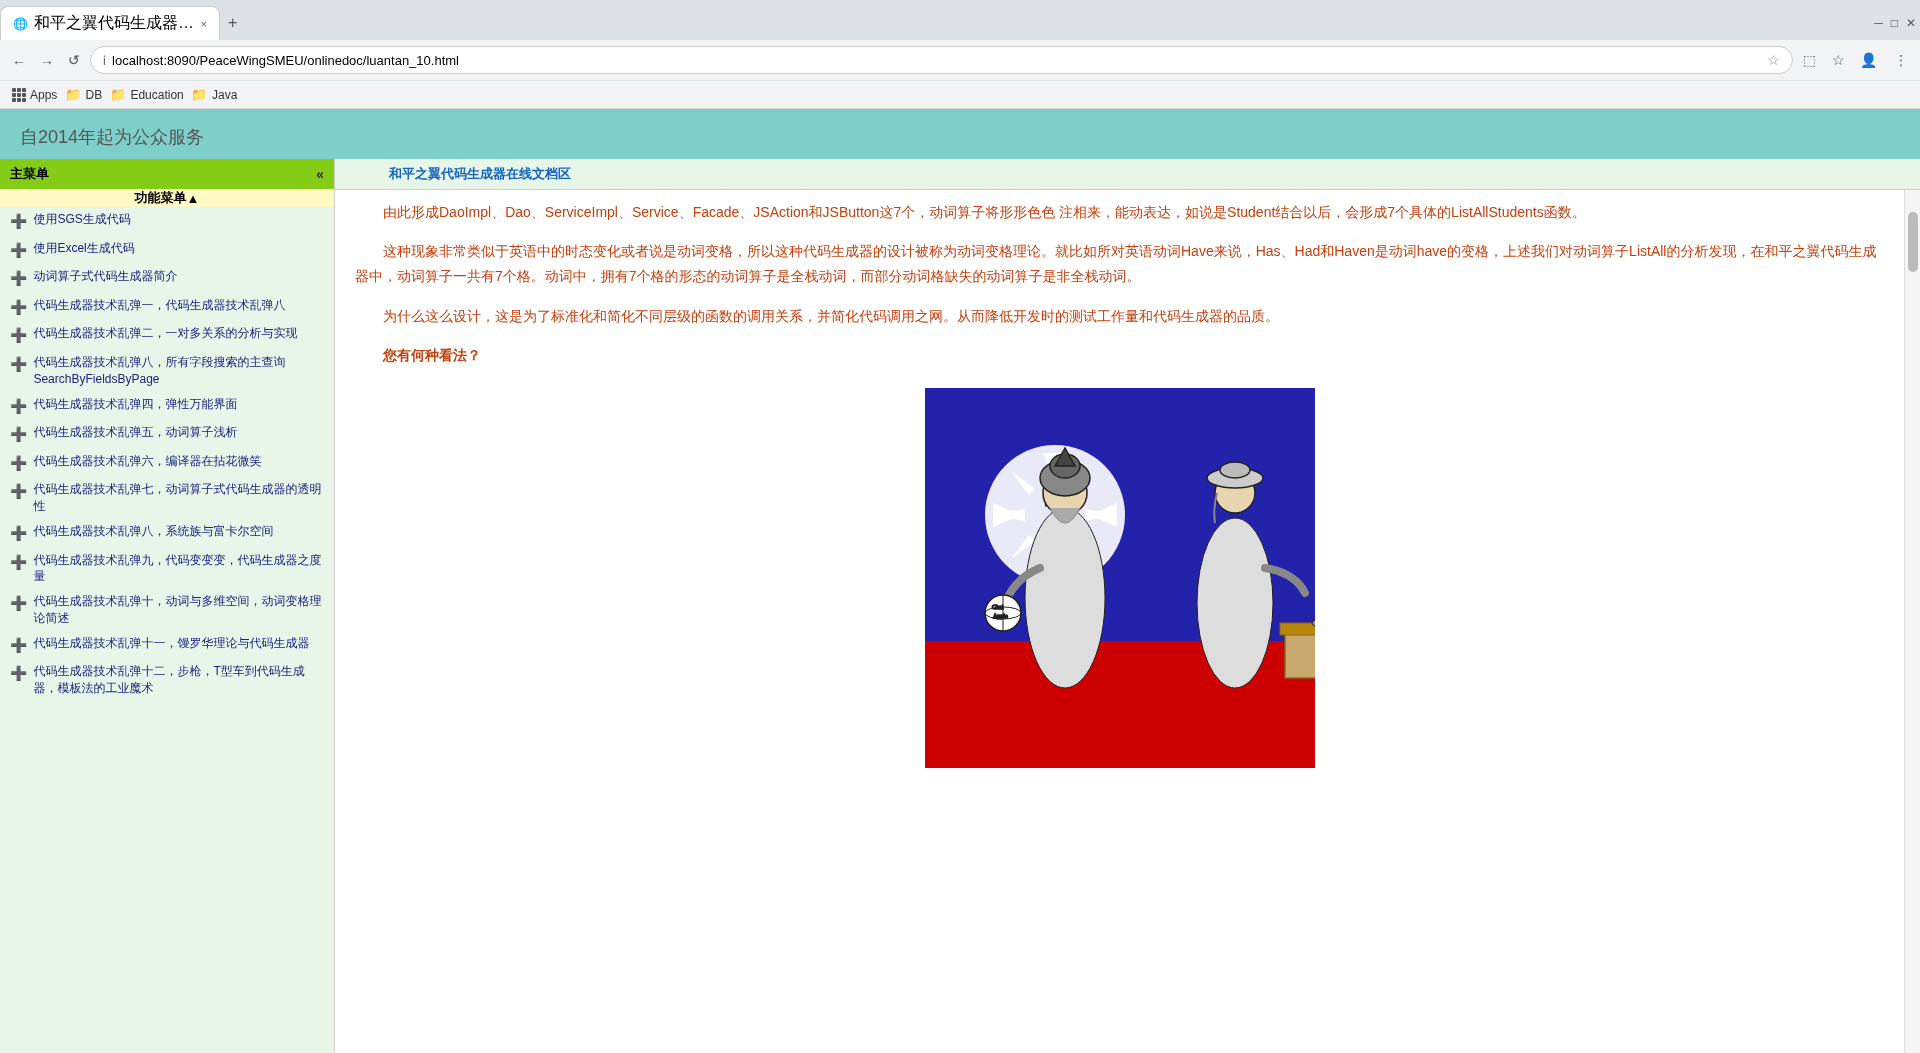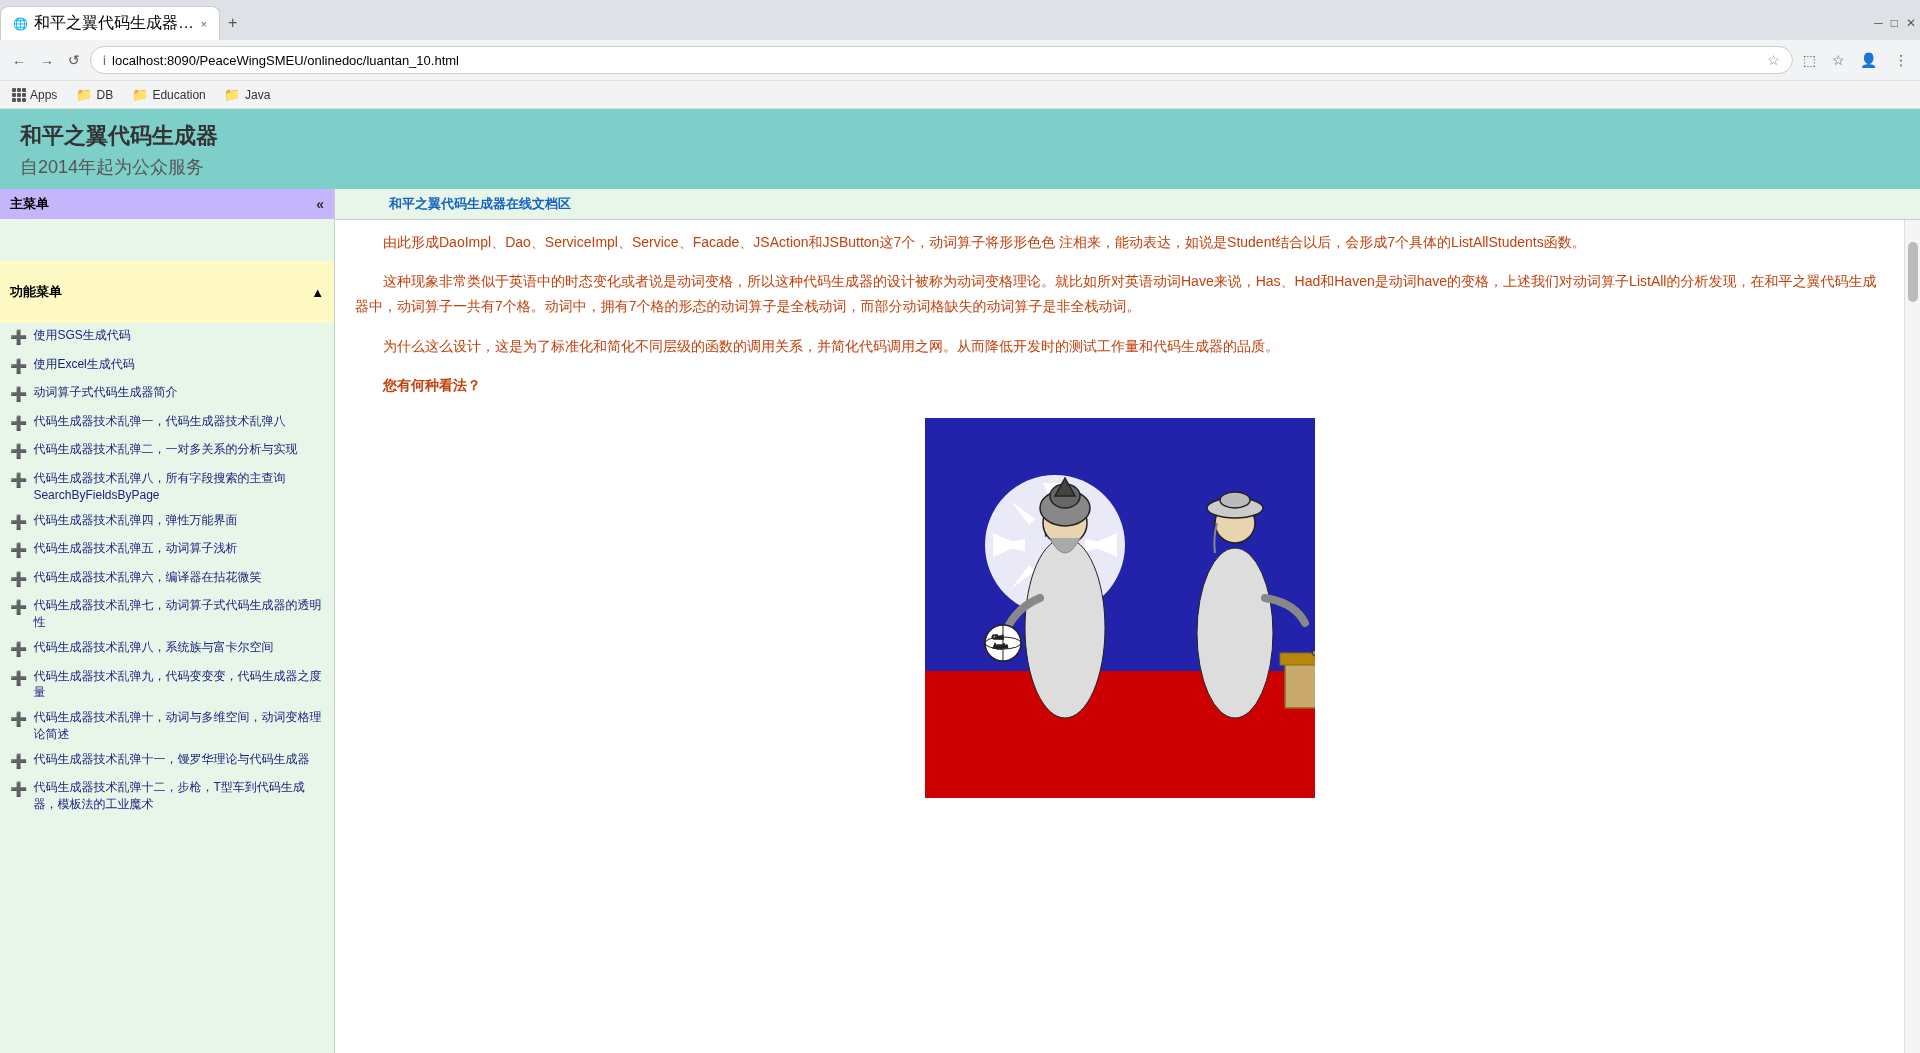--- a/index.html
+++ b/index.html
@@ -14,38 +14,38 @@
     .new-tab-btn { background: none; border: none; cursor: pointer; padding: 4px 8px; font-size: 16px; color: #555; }
     .tab-right { flex: 1; }
 
     .nav-bar { display: flex; align-items: center; padding: 6px 8px; gap: 6px; background: #f1f3f4; }
     .nav-btn { background: none; border: none; cursor: pointer; padding: 4px; border-radius: 50%; font-size: 14px; color: #555; }
     .address-bar { flex: 1; display: flex; align-items: center; background: #fff; border: 1px solid #ccc; border-radius: 20px; padding: 4px 12px; font-size: 13px; gap: 6px; }
     .address-bar input { border: none; outline: none; flex: 1; font-size: 13px; }
     .nav-actions { display: flex; gap: 8px; align-items: center; }
     .nav-icon-btn { background: none; border: none; cursor: pointer; font-size: 16px; color: #555; padding: 4px; }
 
-    .bookmarks-bar { display: flex; align-items: center; padding: 4px 8px; gap: 11px; border-top: 1px solid #e0e0e0; }
+    .bookmarks-bar { display: flex; align-items: center; padding: 4px 8px; gap: 0; border-top: 1px solid #e0e0e0; }
     .bookmark-item { display: flex; align-items: center; gap: 4px; font-size: 12px; cursor: pointer; color: #333; padding: 2px 4px; border-radius: 4px; }
     .bookmark-folder-icon { font-size: 13px; }
     .apps-icon { width: 14px; height: 14px; display: inline-grid; grid-template-columns: repeat(3,4px); gap: 1px; vertical-align: middle; }
     .apps-dot { width: 4px; height: 4px; background: #555; border-radius: 1px; }
 
     
     .page-header { background: #7ecfca; padding: 12px 20px 10px 20px; }
     .page-title { font-size: 22px; font-weight: bold; color: #333; }
     .page-subtitle { font-size: 18px; color: #555; margin-top: 4px; }
 
     .page-body { display: flex; height: calc(1053px - 140px); }
 
     
     .sidebar { width: 335px; min-width: 335px; background: #e8f5e9; border-right: 1px solid #ccc; display: flex; flex-direction: column; }
-    .sidebar-header { display: flex; align-items: center; justify-content: space-between; background: #c4b5fd; padding: 6px 10px; font-size: 13px; font-weight: bold; }
+    .sidebar-header { display: flex; align-items: center; justify-content: space-between; background: #84cc16; padding: 6px 10px; font-size: 13px; font-weight: bold; }
     .sidebar-collapse-btn { cursor: pointer; font-size: 14px; color: #333; }
-    .sidebar-section { background: #fff9c4; padding: 22px 10px; font-size: 13px; font-weight: bold; display: flex; justify-content: space-between; align-items: center; margin-top: 42px; }
+    .sidebar-section { background: #fff9c4; padding: 0 10px; font-size: 13px; font-weight: bold; display: flex; justify-content: center; align-items: center; }
     .sidebar-menu { overflow-y: auto; flex: 1; }
     .menu-item { display: flex; align-items: flex-start; gap: 6px; padding: 4px 10px; font-size: 12px; color: #1a237e; cursor: pointer; line-height: 1.4; }
     .menu-icon { color: #4caf50; font-size: 14px; flex-shrink: 0; margin-top: 1px; }
 
     
     .main-content { flex: 1; display: flex; flex-direction: column; overflow: hidden; }
     .content-header { background: #e8f5e9; padding: 6px 14px; border-bottom: 1px solid #ccc; font-size: 13px; color: #1565c0; font-weight: bold; }
     .content-text { font-size: 14px; line-height: 1.8; color: #c2410c; }
     .content-text p { margin-bottom: 14px; text-indent: 2em; }
     .content-text .no-indent { text-indent: 0; font-weight: bold; }
@@ -119,21 +119,20 @@
       <span>Education</span>
     </div>
     <div class="bookmark-item">
       <span class="bookmark-folder-icon">📁</span>
       <span>Java</span>
     </div>
   </div>
 </div>
 
 <div class="page-header">
-  <div class="page-title">和平之翼代码生成器</div>
   <div class="page-subtitle">自2014年起为公众服务</div>
 </div>
 
 <div class="page-body">
 
   <div class="sidebar">
     <div class="sidebar-header">
       <span>主菜单</span>
       <span class="sidebar-collapse-btn">«</span>
     </div>

